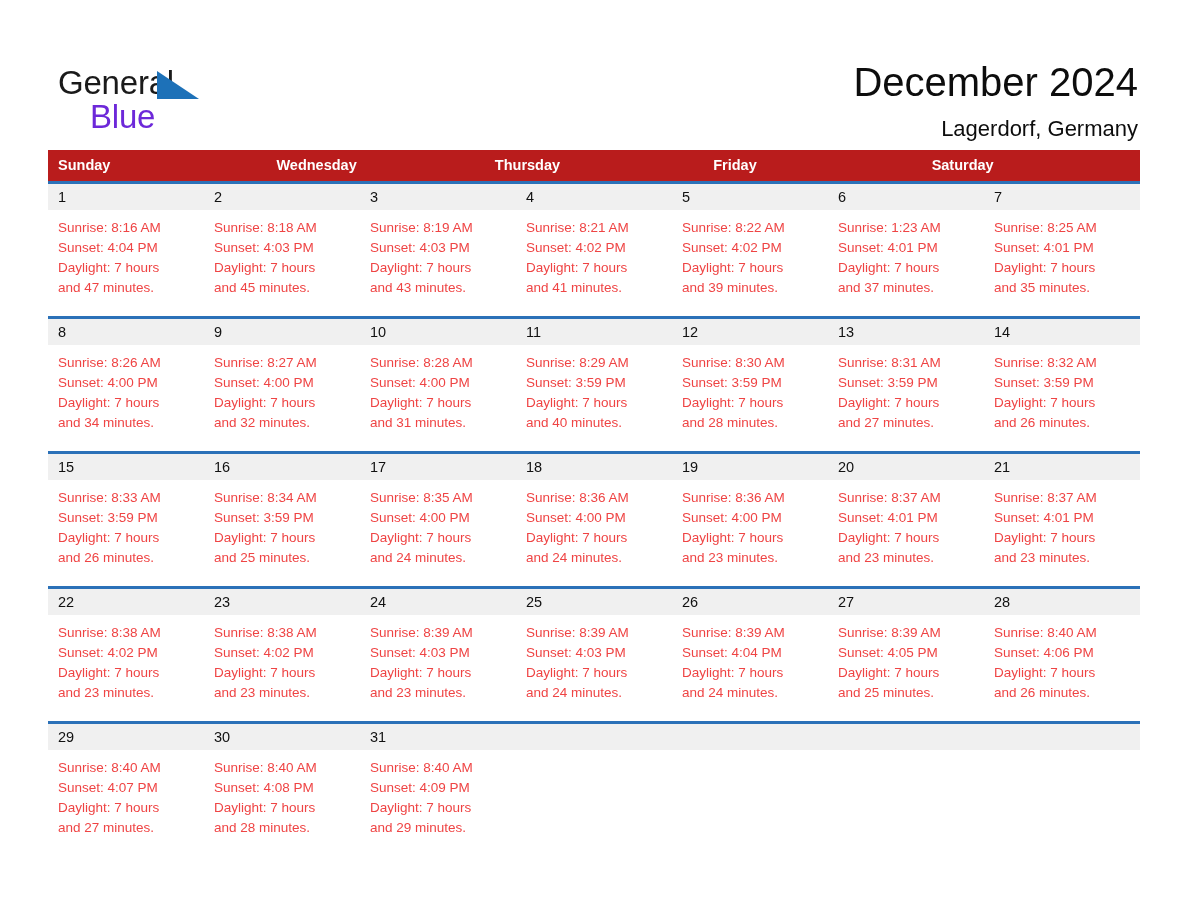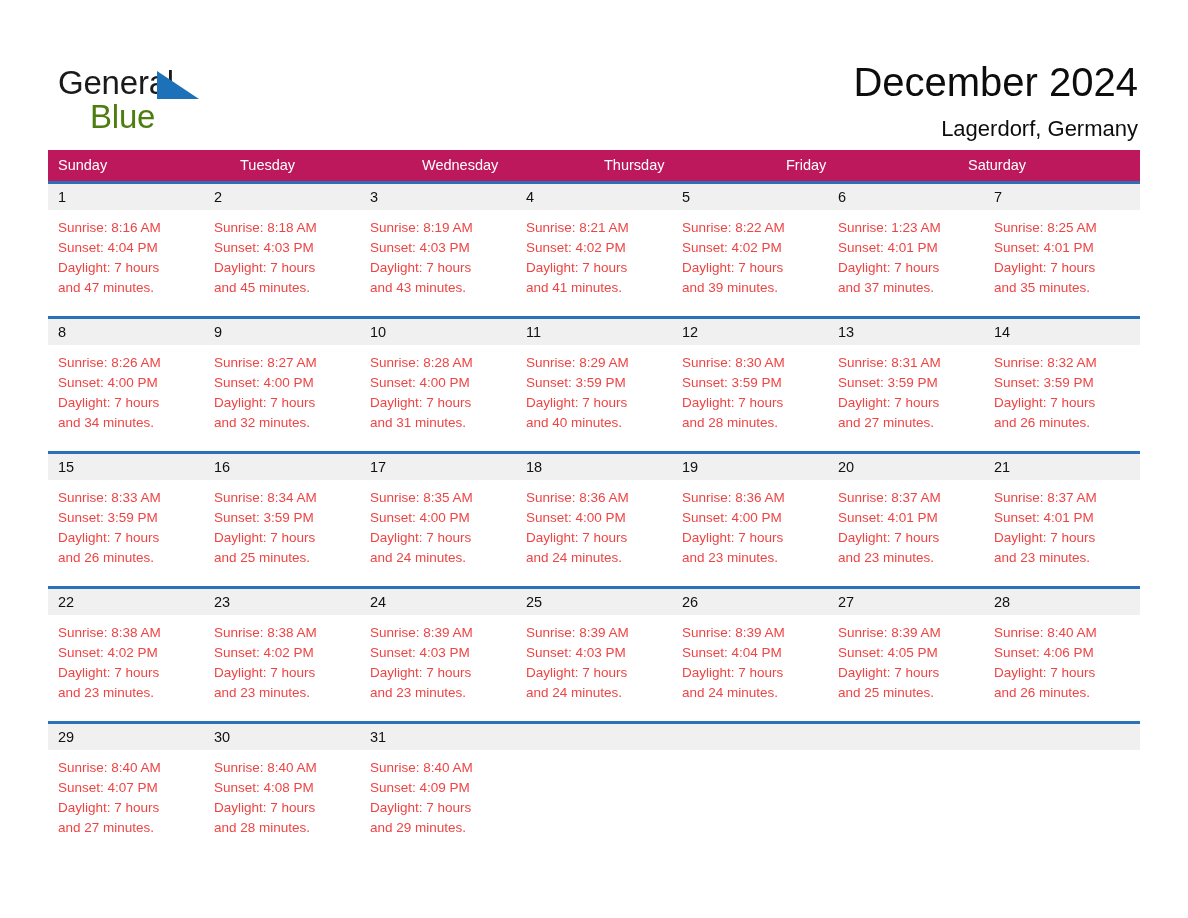--- a/index.html
+++ b/index.html
@@ -52,21 +52,21 @@
     left: 99px;
     top: 7px;
     width: 0;
     height: 0;
     border-left: 42px solid #1d71b8;
     border-top: 28px solid transparent;
   }
   .logo-blue {
     font-size: 33px;
     line-height: 36px;
-    color: #4d7c0f;
+    color: #6d28d9;
     padding-left: 32px;
     display: block;
     margin-top: -3px;
     letter-spacing: -0.2px;
   }
   .titles {
     position: absolute;
     right: 2px;
     top: 42px;
     text-align: right;
@@ -87,22 +87,23 @@
     white-space: nowrap;
   }
 
   
   .calendar {
     margin: 0 48px;
     width: 1092px;
   }
   .cal-head {
     display: flex;
-    background: #be185d;
+    background: #b91c1c;
     height: 31px;
+    font-weight: bold;
   }
   .cal-head .hcell {
     flex: 1 1 0;
     min-width: 0;
     color: #ffffff;
     font-size: 14.5px;
     line-height: 31px;
     padding-left: 10px;
     white-space: nowrap;
     overflow: hidden;
@@ -164,21 +165,20 @@
     <div class="titles">
       <div class="month-title">December 2024</div>
       <div class="location">Lagerdorf, Germany</div>
     </div>
 
   </div>
 
   <div class="calendar">
     <div class="cal-head" id="weekday-header">
         <div class="hcell">Sunday</div>
-        <div class="hcell">Tuesday</div>
         <div class="hcell">Wednesday</div>
         <div class="hcell">Thursday</div>
         <div class="hcell">Friday</div>
         <div class="hcell">Saturday</div>
       </div>
     <div id="weeks-container">
         <div class="week">
           <div class="week-rule"></div>
           <div class="week-body">
             <div class="daycell">

